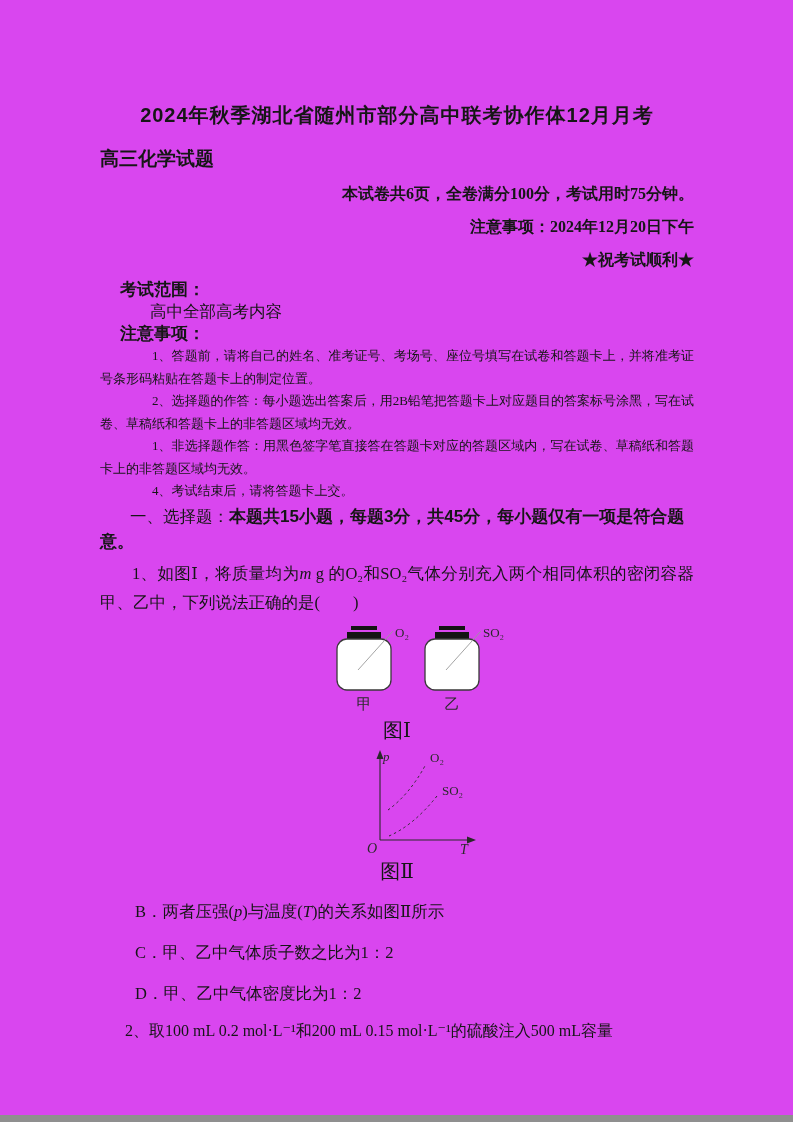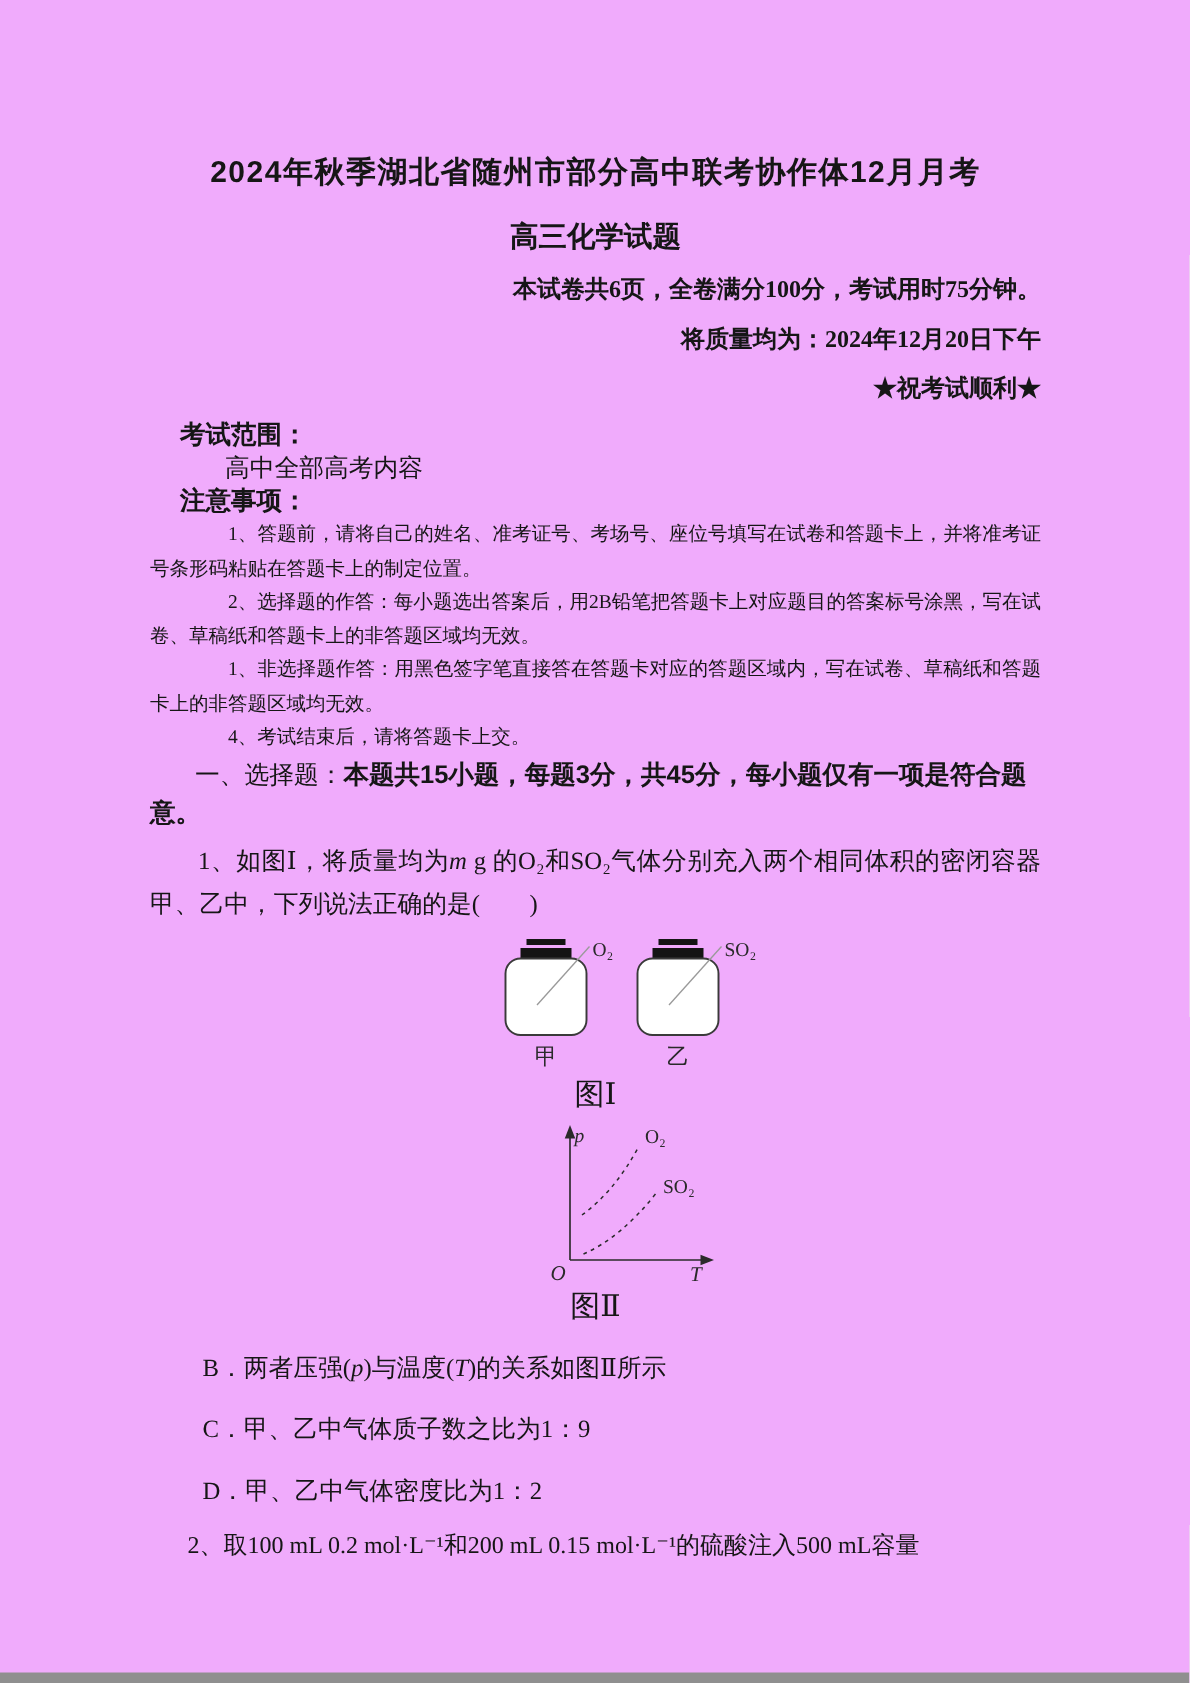--- a/index.html
+++ b/index.html
@@ -1,21 +1,21 @@
 <!DOCTYPE html>
 <html><head>
 <meta charset="utf-8">
 <style>
   * { margin:0; padding:0; box-sizing:border-box; }
   html,body { background:#e9e9e9; }
   .page {
     position:relative;
     width:793px; height:1122px;
     margin:0 auto;
-    background:#f0abfc;
+    background:#d946ef;
     color:#161616;
     font-family:"Liberation Serif","DejaVu Serif",serif;
     overflow:hidden;
   }
   .content {
     position:absolute;
     left:100px; top:92px;
     width:594px;
   }
   .title {
@@ -24,21 +24,20 @@
     font-size:20px;
     text-align:center;
     line-height:26px;
     margin-top:10px;
     letter-spacing:1px;
   }
   .subtitle {
     font-family:"Liberation Sans","DejaVu Sans",sans-serif;
     font-weight:bold;
     font-size:19px;
-    text-align:center;
     line-height:24px;
     margin-top:19px;
   }
   .info {
     font-weight:bold;
     font-size:16px;
     text-align:right;
     line-height:20px;
     margin-top:13px;
   }
@@ -112,21 +111,21 @@
 </head>
 <body>
 
 <div class="page">
   <div class="content">
 
     <div class="title">2024年秋季湖北省随州市部分高中联考协作体12月月考</div>
     <div class="subtitle">高三化学试题</div>
 
     <p class="info">本试卷共6页，全卷满分100分，考试用时75分钟。</p>
-    <p class="info">将质量均为：2024年12月20日下午</p>
+    <p class="info">注意事项：2024年12月20日下午</p>
     <p class="info">★祝考试顺利★</p>
 
     <p class="heading scope-head">考试范围：</p>
     <p class="scope-content">高中全部高考内容</p>
 
     <p class="heading">注意事项：</p>
     <p class="note">1、答题前，请将自己的姓名、准考证号、考场号、座位号填写在试卷和答题卡上，并将准考证号条形码粘贴在答题卡上的制定位置。</p>
     <p class="note">2、选择题的作答：每小题选出答案后，用2B铅笔把答题卡上对应题目的答案标号涂黑，写在试卷、草稿纸和答题卡上的非答题区域均无效。</p>
     <p class="note">1、非选择题作答：用黑色签字笔直接答在答题卡对应的答题区域内，写在试卷、草稿纸和答题卡上的非答题区域均无效。</p>
     <p class="note">4、考试结束后，请将答题卡上交。</p>
@@ -172,20 +171,20 @@
         <text x="21" y="13" font-size="13" font-style="italic">p</text>
         <text x="98" y="106" font-size="14" font-style="italic">T</text>
         <text x="5" y="105" font-size="14" font-style="italic">O</text>
         <text x="68" y="14" font-size="13">O₂</text>
         <text x="80" y="47" font-size="13">SO₂</text>
       </svg>
       <p class="fig-caption">图Ⅱ</p>
     </div>
 
     <p class="option"><span>B．</span><span>两者压强(</span><i>p</i><span>)与温度(</span><i>T</i><span>)的关系如图Ⅱ所示</span></p>
-    <p class="option"><span>C．</span><span>甲、乙中气体质子数之比为1：9</span></p>
+    <p class="option"><span>C．</span><span>甲、乙中气体质子数之比为1：2</span></p>
     <p class="option"><span>D．</span><span>甲、乙中气体密度比为1：2</span></p>
 
     <p class="q2">2、取100 mL 0.2  mol·L⁻¹和200 mL 0.15  mol·L⁻¹的硫酸注入500  mL容量</p>
 
   </div>
   <div class="bottom-bar"></div>
 </div>
 
 </body></html>

